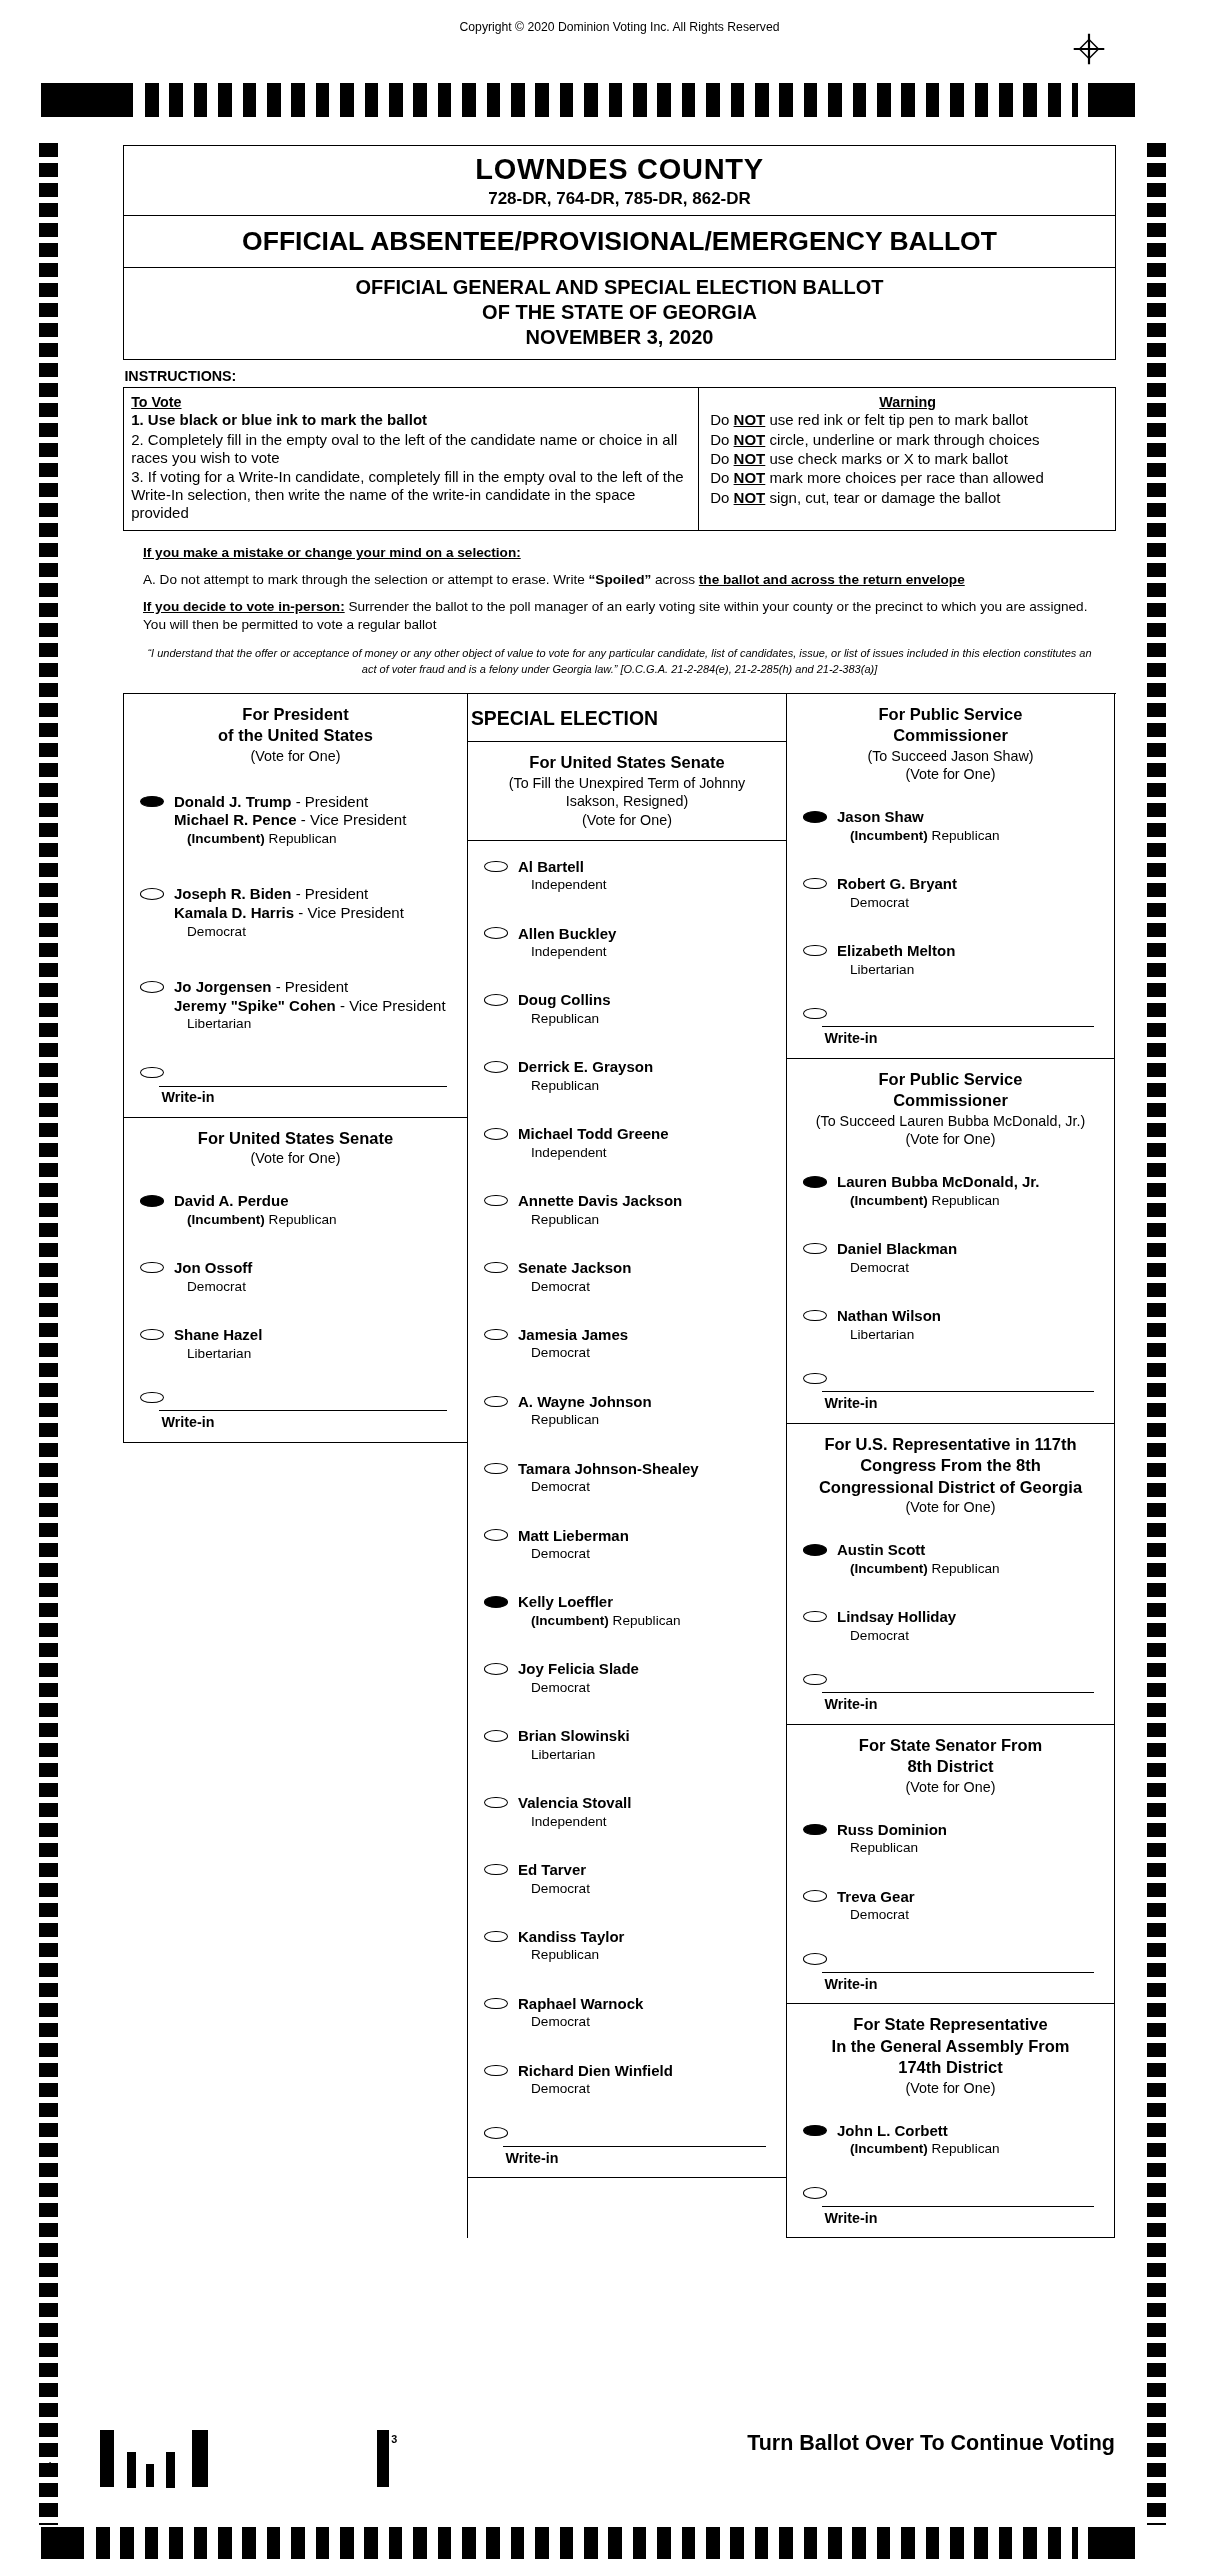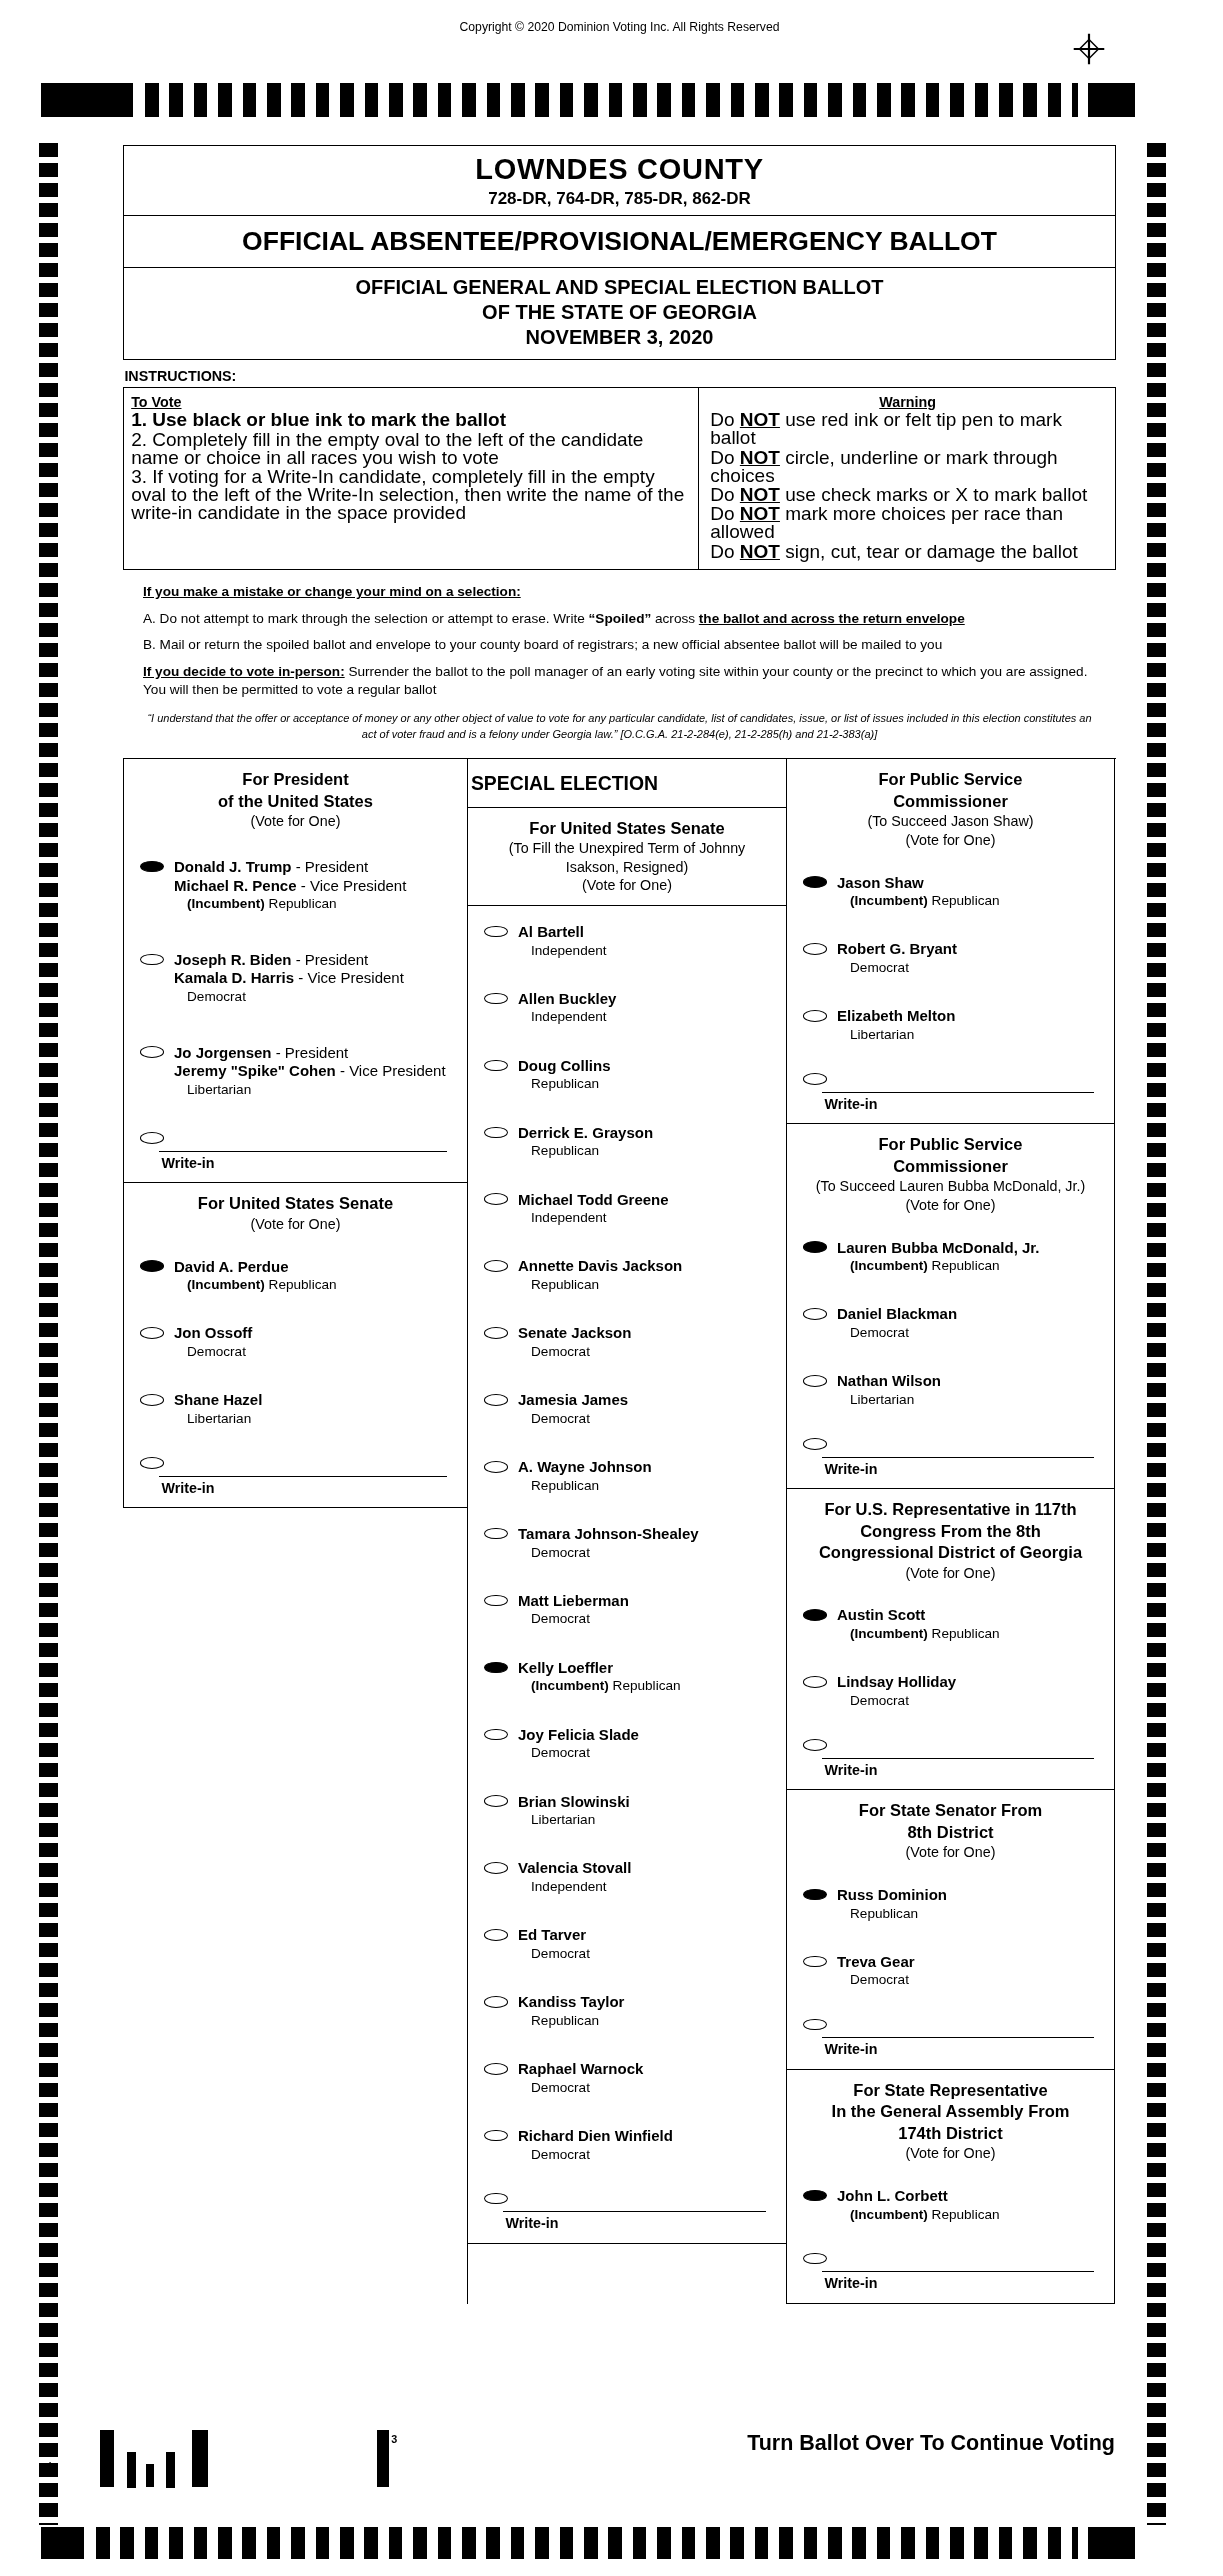--- a/index.html
+++ b/index.html
@@ -37,21 +37,21 @@
   .hb2{font-size:26.5px;font-weight:700;padding:10px 0;border-bottom:1.4px solid #000;}
   .hb3{padding:7.2px 0 8.6px;font-weight:700;}
   .hb3 div{font-size:20px;line-height:25px;}
 
   #instr-label{font-size:14.3px;font-weight:700;margin:8.6px 0 2.9px 1.4px;}
   #instr-box{border:1.4px solid #000;display:flex;}
   .iv{width:58%;border-right:1.4px solid #000;padding:5.7px 10px 8.6px 7.2px;box-sizing:border-box;}
   .iw{width:42%;padding:5.7px 10px 8.6px 11.5px;box-sizing:border-box;}
   .ivtitle{font-weight:700;text-decoration:underline;font-size:14.3px;margin-bottom:1.4px;}
   .iwtitle{font-weight:700;text-decoration:underline;font-size:14.3px;text-align:center;margin-bottom:1.4px;}
-  .ivitem,.iwitem{font-size:19px;line-height:18px;margin-top:1.4px;}
+  .ivitem,.iwitem{font-size:15px;line-height:18px;margin-top:1.4px;}
 
   #notices{padding:4.3px 20px 5.7px;}
   .notice{font-size:13.6px;line-height:18px;margin:8.6px 0;}
   .notice-legal{text-align:center;font-size:11px;line-height:16px;margin:11.5px 0 7.2px;}
 
   
   #ballot{display:flex;border-top:1.4px solid #000;margin-top:2.9px;}
   .bcol{box-sizing:border-box;}
   #bcol1{width:344px;border-left:1.4px solid #000;align-self:flex-start;}
   #bcol2{width:320px;border-left:1.4px solid #000;border-right:1.4px solid #000;}
@@ -137,21 +137,20 @@
           <div class="iwitem"><span>Do </span><span class="st-b st-u">NOT</span><span> use check marks or X to mark ballot</span></div>
           <div class="iwitem"><span>Do </span><span class="st-b st-u">NOT</span><span> mark more choices per race than allowed</span></div>
           <div class="iwitem"><span>Do </span><span class="st-b st-u">NOT</span><span> sign, cut, tear or damage the ballot</span></div>
         </div>
     </div>
   </div>
 
   <div id="notices">
       <div class="notice"><span class="st-b st-u">If you make a mistake or change your mind on a selection:</span></div>
       <div class="notice"><span>A. Do not attempt to mark through the selection or attempt to erase.  Write </span><span class="st-b">“Spoiled”</span><span> across </span><span class="st-b st-u">the ballot and across the return envelope</span></div>
-      <div class="notice"><span>B. Mail or return the spoiled ballot and envelope to your county board of registrars; a new official absentee ballot will be mailed to you</span></div>
       <div class="notice"><span class="st-b st-u">If you decide to vote in-person:</span><span>  Surrender the ballot to the poll manager of an early voting site within your county or the precinct to which you are assigned.  You will then be permitted to vote a regular ballot</span></div>
       <div class="notice notice-legal"><span class="st-i">“I understand that the offer or acceptance of money or any other object of value to vote for any particular candidate, list of candidates, issue, or list of issues included in this election constitutes an act of voter fraud and is a felony under Georgia law.” [O.C.G.A. 21-2-284(e), 21-2-285(h) and 21-2-383(a)]</span></div>
     </div>
 
   <div id="ballot">
     <div id="bcol1" class="bcol">
         <div class="contest">
           <div class="chead">
             <div class="ctitle">For President</div>
             <div class="ctitle">of the United States</div>

